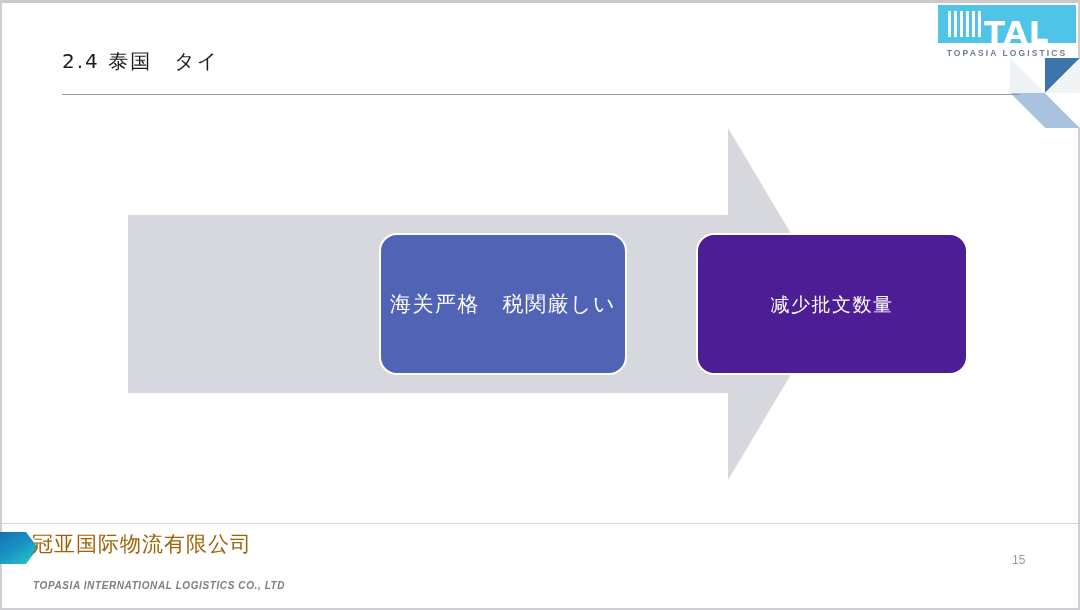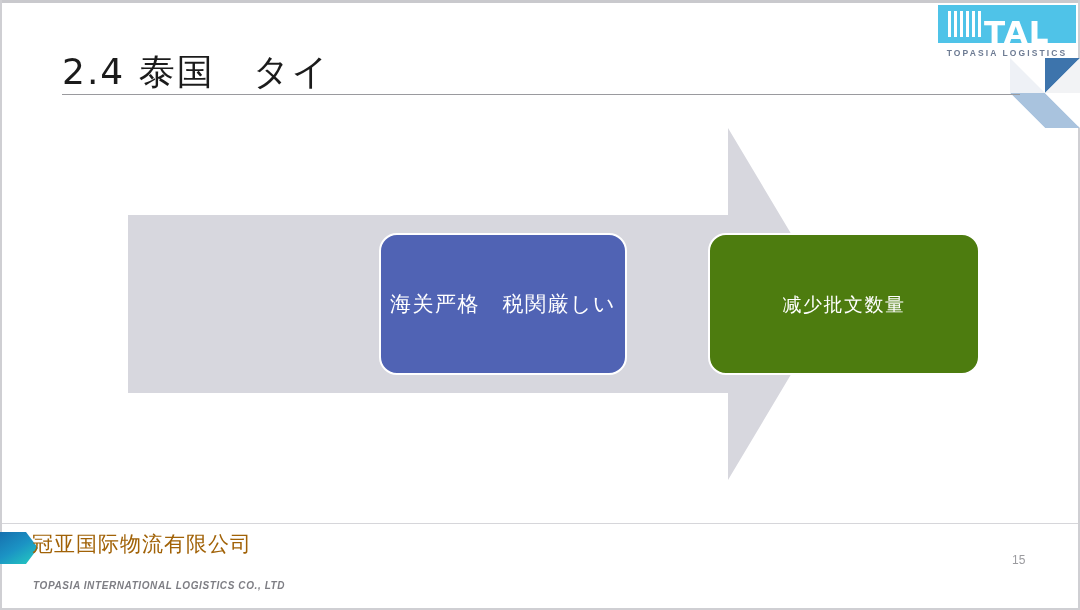--- a/index.html
+++ b/index.html
@@ -105,21 +105,21 @@
     width: 70px;
     height: 70px;
   }
 
   
   .slide-title {
     position: absolute;
     left: 62px;
     top: 48px;
     font-family: "DejaVu Sans", "Liberation Sans", sans-serif;
-    font-size: 36px;
+    font-size: 20px;
     color: #1b1b1b;
     letter-spacing: 2px;
     white-space: nowrap;
     text-align: center;
   }
   .title-rule {
     position: absolute;
     left: 62px;
     top: 94px;
     width: 958px;
@@ -165,24 +165,23 @@
     background: #7c649f;
   }
   .pbox-2 {
     left: 379px;
     width: 248px;
     background: #5063b4;
   }
   .pbox-3 {
     left: 696px;
     width: 272px;
-    background: #4d7c0f;
+    background: #4c1d95;
     font-size: 19px;
     line-height: 31px;
-    margin-left: 12px;
   }
   .pbox-line { display: block; }
 
   
   .footer-rule {
     position: absolute;
     left: 2px;
     top: 523px;
     width: 1076px;
     height: 1px;

